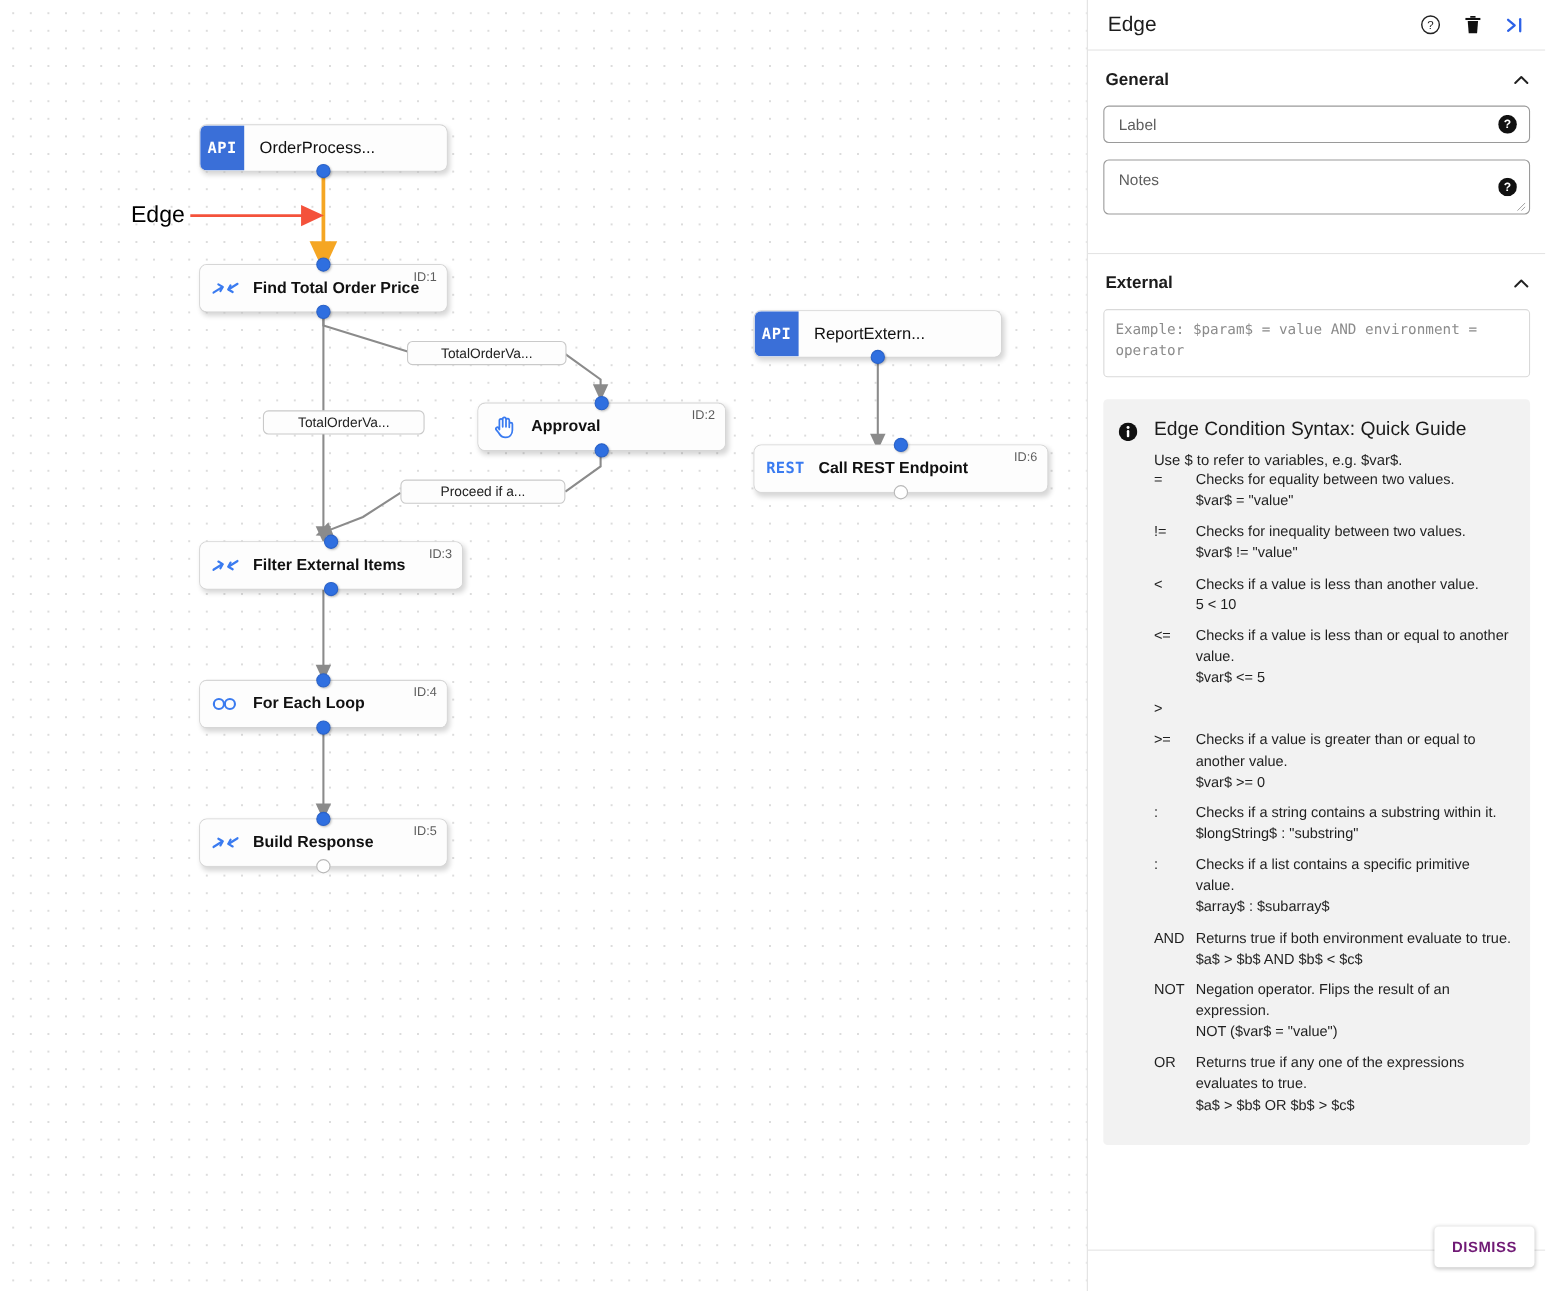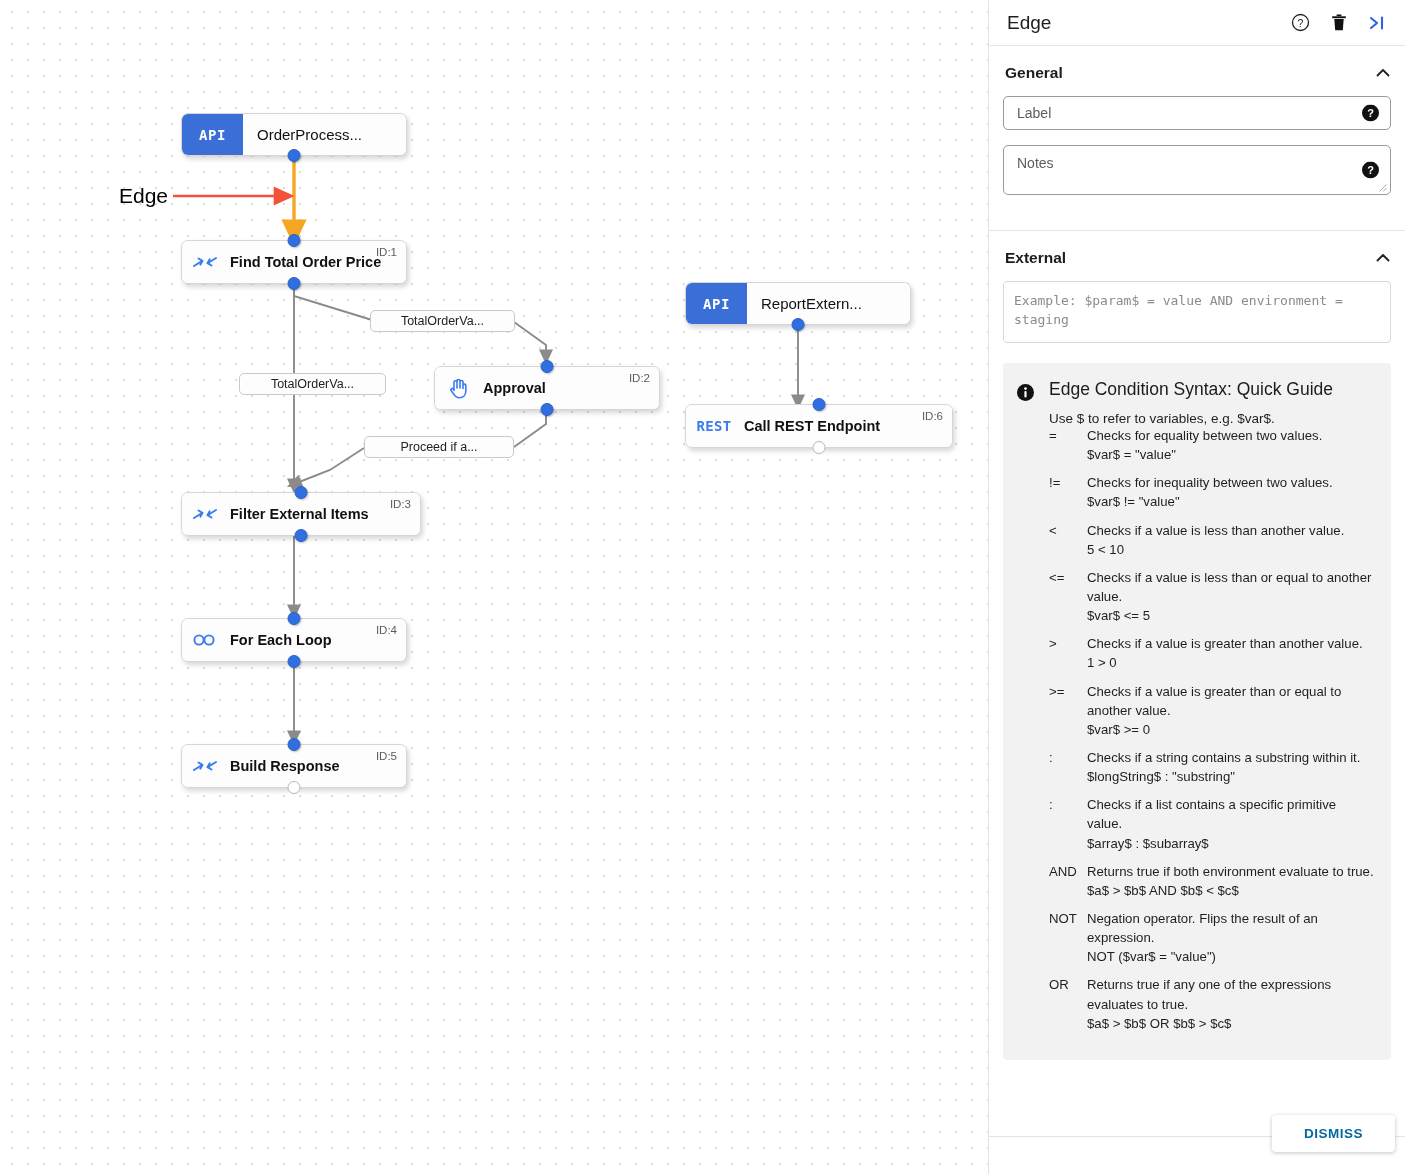--- a/index.html
+++ b/index.html
@@ -33,21 +33,21 @@
     box-shadow: 2px 3px 5px rgba(0,0,0,0.16);
     display: flex;
     align-items: center;
     overflow: visible;
   }
   .node-inner {
     display: flex; align-items: center; width: 100%; height: 100%;
     border-radius: 6px; overflow: hidden; background: #fdfdfd;
   }
   .badge {
-    width: 61px; align-self: stretch;
+    width: 40px; align-self: stretch;
     background: #3a6fd8;
     color: #ffffff;
     display: flex; align-items: center; justify-content: center;
     font-family: "DejaVu Sans Mono", monospace;
     font-size: 14px; font-weight: 700; letter-spacing: .5px;
   }
   .icon-cell {
     width: 46px; min-width: 46px;
     display: flex; align-items: center; justify-content: center;
     color: #3a7bf0;
@@ -171,23 +171,23 @@
   .op-ex { font-size: 13.2px; color: #1f1f1f; line-height: 1.45; }
 
   .panel-footer {
     position: absolute; left: 0; right: 0; bottom: 0;
     height: 38px; border-top: 1px solid #e4e4e4;
   }
   .dismiss-btn {
     position: absolute; right: 10px; bottom: 22px;
     background: #ffffff; border: none; border-radius: 4px;
     box-shadow: 0 1px 4px rgba(0,0,0,.24);
-    color: #0369a1; font-weight: 700; font-size: 13.5px;
+    color: #701a75; font-weight: 700; font-size: 13.5px;
     letter-spacing: .5px;
-    padding: 11px 32px;
+    padding: 11px 16px;
     cursor: pointer;
     font-family: "Liberation Sans", sans-serif;
   }
 </style>
 </head>
 <body>
 
 <div id="app">
 
   <div id="canvas">
@@ -409,21 +409,21 @@
     </div>
 
     <div class="section" style="border-bottom:none; padding-bottom:10px;">
       <div class="section-head">
         <div class="section-title">External</div>
         <svg class="chev" viewBox="0 0 16 16">
             <path d="M2.5 10.5 L8 5 L13.5 10.5" fill="none" stroke="#222" stroke-width="1.8" stroke-linecap="round" stroke-linejoin="round"></path>
           </svg>
       </div>
 
-      <div class="cond-box">Example: $param$ = value AND environment = staging</div>
+      <div class="cond-box">Example: $param$ = value AND environment = operator</div>
 
       <div class="guide">
         <div class="guide-icon">
           <svg width="17" height="17" viewBox="0 0 17 17">
               <circle cx="8.5" cy="8.5" r="8.5" fill="#111"></circle>
               <circle cx="8.5" cy="4.6" r="1.35" fill="#fff"></circle>
               <rect x="7.4" y="7" width="2.2" height="6.5" rx="1" fill="#fff"></rect>
             </svg>
         </div>
         <div class="guide-body">
@@ -453,24 +453,20 @@
               </div>
               <div class="op-row">
                 <div class="op-key">&lt;=</div>
                 <div style="flex: 1 1 0%;">
                   <div class="op-desc">Checks if a value is less than or equal to another value.</div>
                   <div class="op-ex">$var$ &lt;= 5</div>
                 </div>
               </div>
               <div class="op-row">
                 <div class="op-key">&gt;</div>
-                <div style="flex: 1 1 0%;">
-                  <div class="op-desc">Checks if a value is greater than another value.</div>
-                  <div class="op-ex">1 &gt; 0</div>
-                </div>
               </div>
               <div class="op-row">
                 <div class="op-key">&gt;=</div>
                 <div style="flex: 1 1 0%;">
                   <div class="op-desc">Checks if a value is greater than or equal to another value.</div>
                   <div class="op-ex">$var$ &gt;= 0</div>
                 </div>
               </div>
               <div class="op-row">
                 <div class="op-key">:</div>

